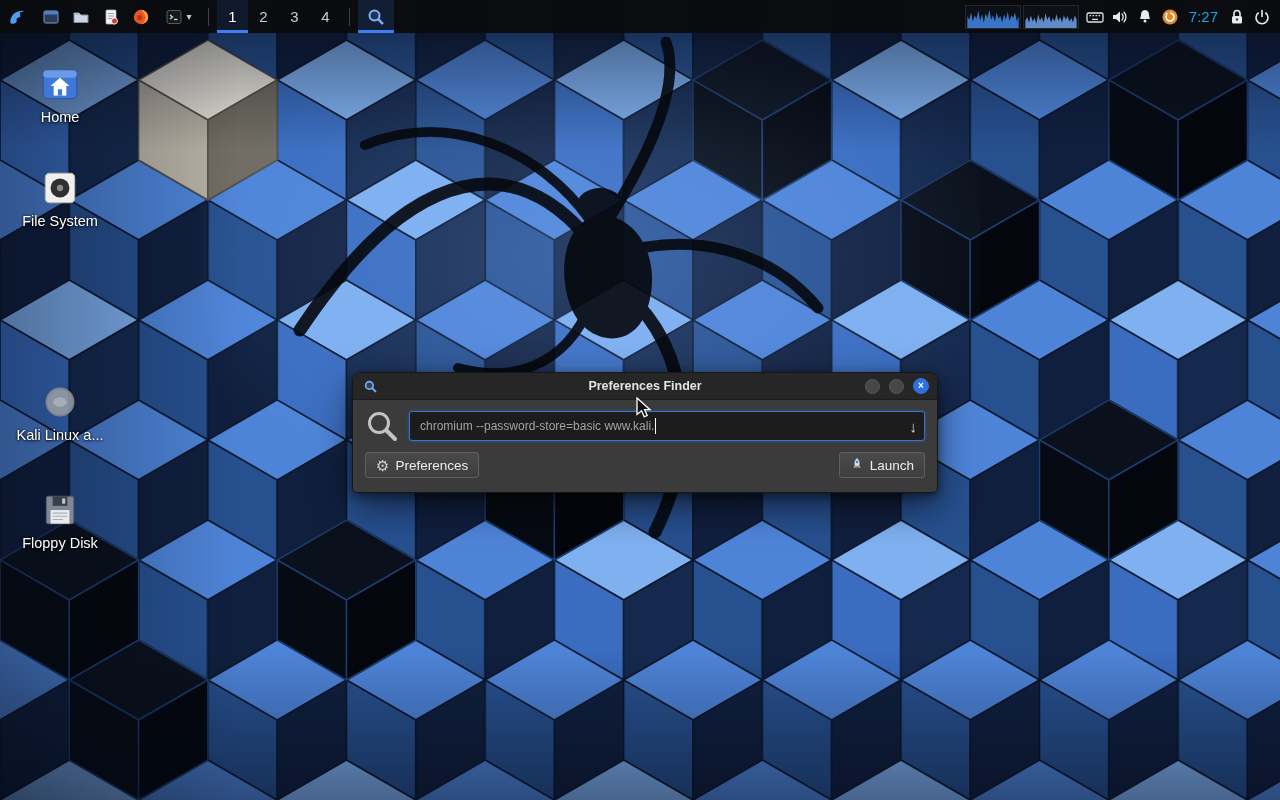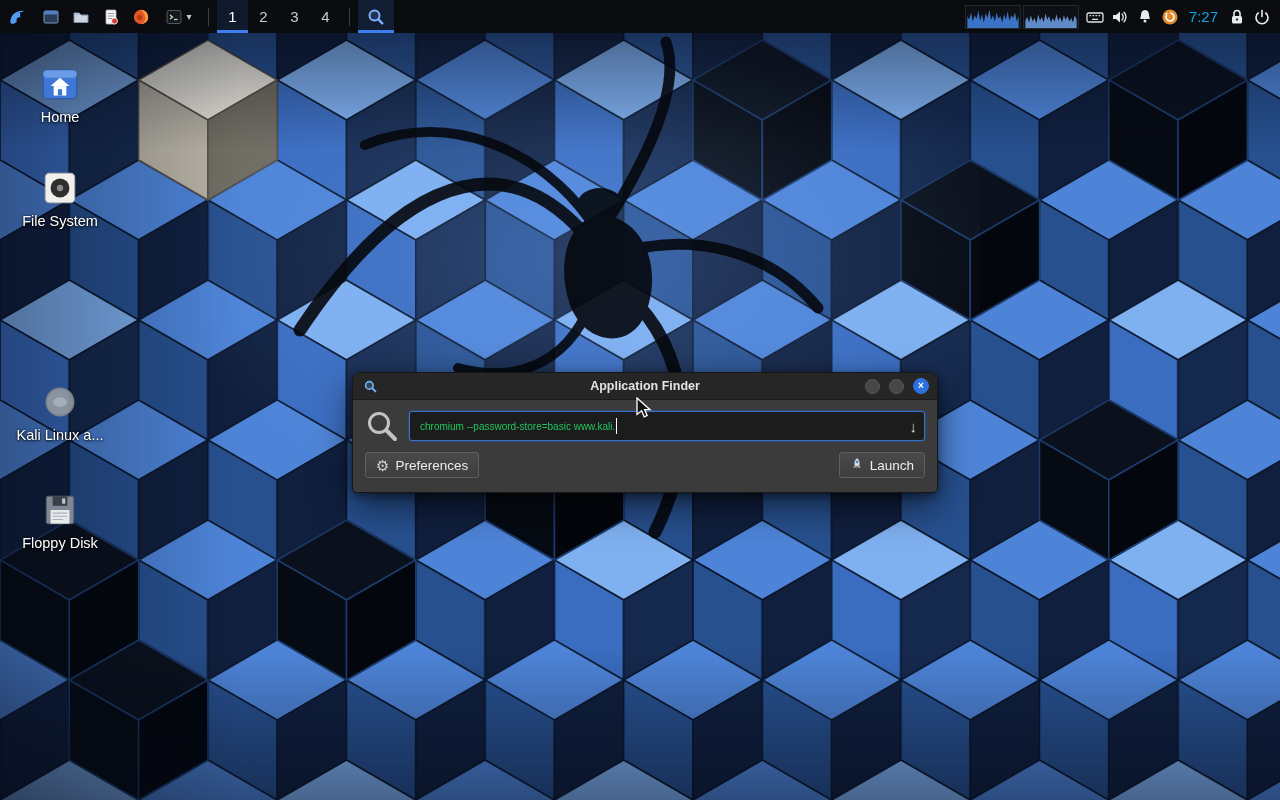--- a/index.html
+++ b/index.html
@@ -46,21 +46,21 @@
   .tb-controls { margin-left:auto; display:flex; align-items:center; gap:9px; z-index:1; }
   .wbtn { width:15px; height:15px; border-radius:50%; background:#474747; border:1px solid #575757; padding:0; }
   .wbtn.close { background:#2d71e0; border-color:#2d71e0; color:#fff; font-size:10px;
     font-weight:bold; line-height:1; display:grid; place-items:center; width:16px; height:16px; }
   .wbody { padding:9px 12px 10px 12px; }
   .row1 { display:flex; align-items:center; gap:10px; }
   .big-search { display:grid; place-items:center; }
   .entry { position:relative; flex:1; height:30px; background:#1c1c1c;
     border:1px solid #3574d4; border-radius:3px; box-shadow:0 0 3px rgba(53,116,212,.55);
     display:flex; align-items:center; padding:0 26px 0 10px; overflow:hidden; }
-  .entry-text { font-size:10px; color:#22c55e; white-space:nowrap; }
+  .entry-text { font-size:12px; color:#a3a3a3; white-space:nowrap; }
   .caret { display:inline-block; width:1px; height:16px; background:#ffffff; margin-left:1px;
     animation:blink 1.1s steps(1) infinite; }
   @keyframes blink { 50% { opacity:0; } }
   .entry-arrow { position:absolute; right:7px; top:0; height:100%; display:grid;
     place-items:center; color:#dcdcdc; font-size:15px; }
   .row2 { margin-top:9px; display:flex; justify-content:space-between; }
   .btn { display:inline-flex; align-items:center; gap:6px; height:26px; padding:0 10px;
     background:linear-gradient(#4a4a4a,#3e3e3e); border:1px solid #5f5f5f; border-radius:3px;
     color:#ededed; font-size:13.5px; }
   .gear { font-size:15px; color:#d0d0d0; line-height:1; }
@@ -328,21 +328,21 @@
   </div>
 
   <div class="window">
     <div class="titlebar">
       <span class="tb-icon">
         <svg width="15" height="15" viewBox="0 0 20 20">
           <circle cx="8.5" cy="8.5" r="5" fill="rgba(125,178,255,.2)" stroke="#6fb1ff" stroke-width="2.2"></circle>
           <line x1="12.4" y1="12.4" x2="16.5" y2="16.5" stroke="#6fb1ff" stroke-width="2.6" stroke-linecap="round"></line>
         </svg>
       </span>
-      <span class="tb-title">Application Finder</span>
+      <span class="tb-title">Preferences Finder</span>
       <span class="tb-controls">
         <button class="wbtn"></button>
         <button class="wbtn"></button>
         <button class="wbtn close">
           <span>×</span>
         </button>
       </span>
     </div>
 
     <div class="wbody">

